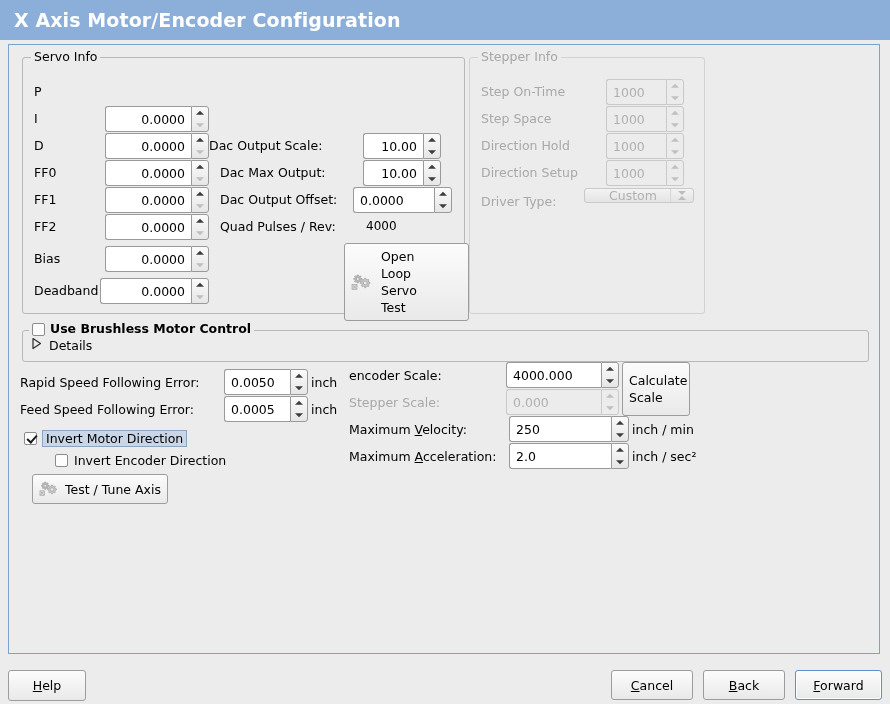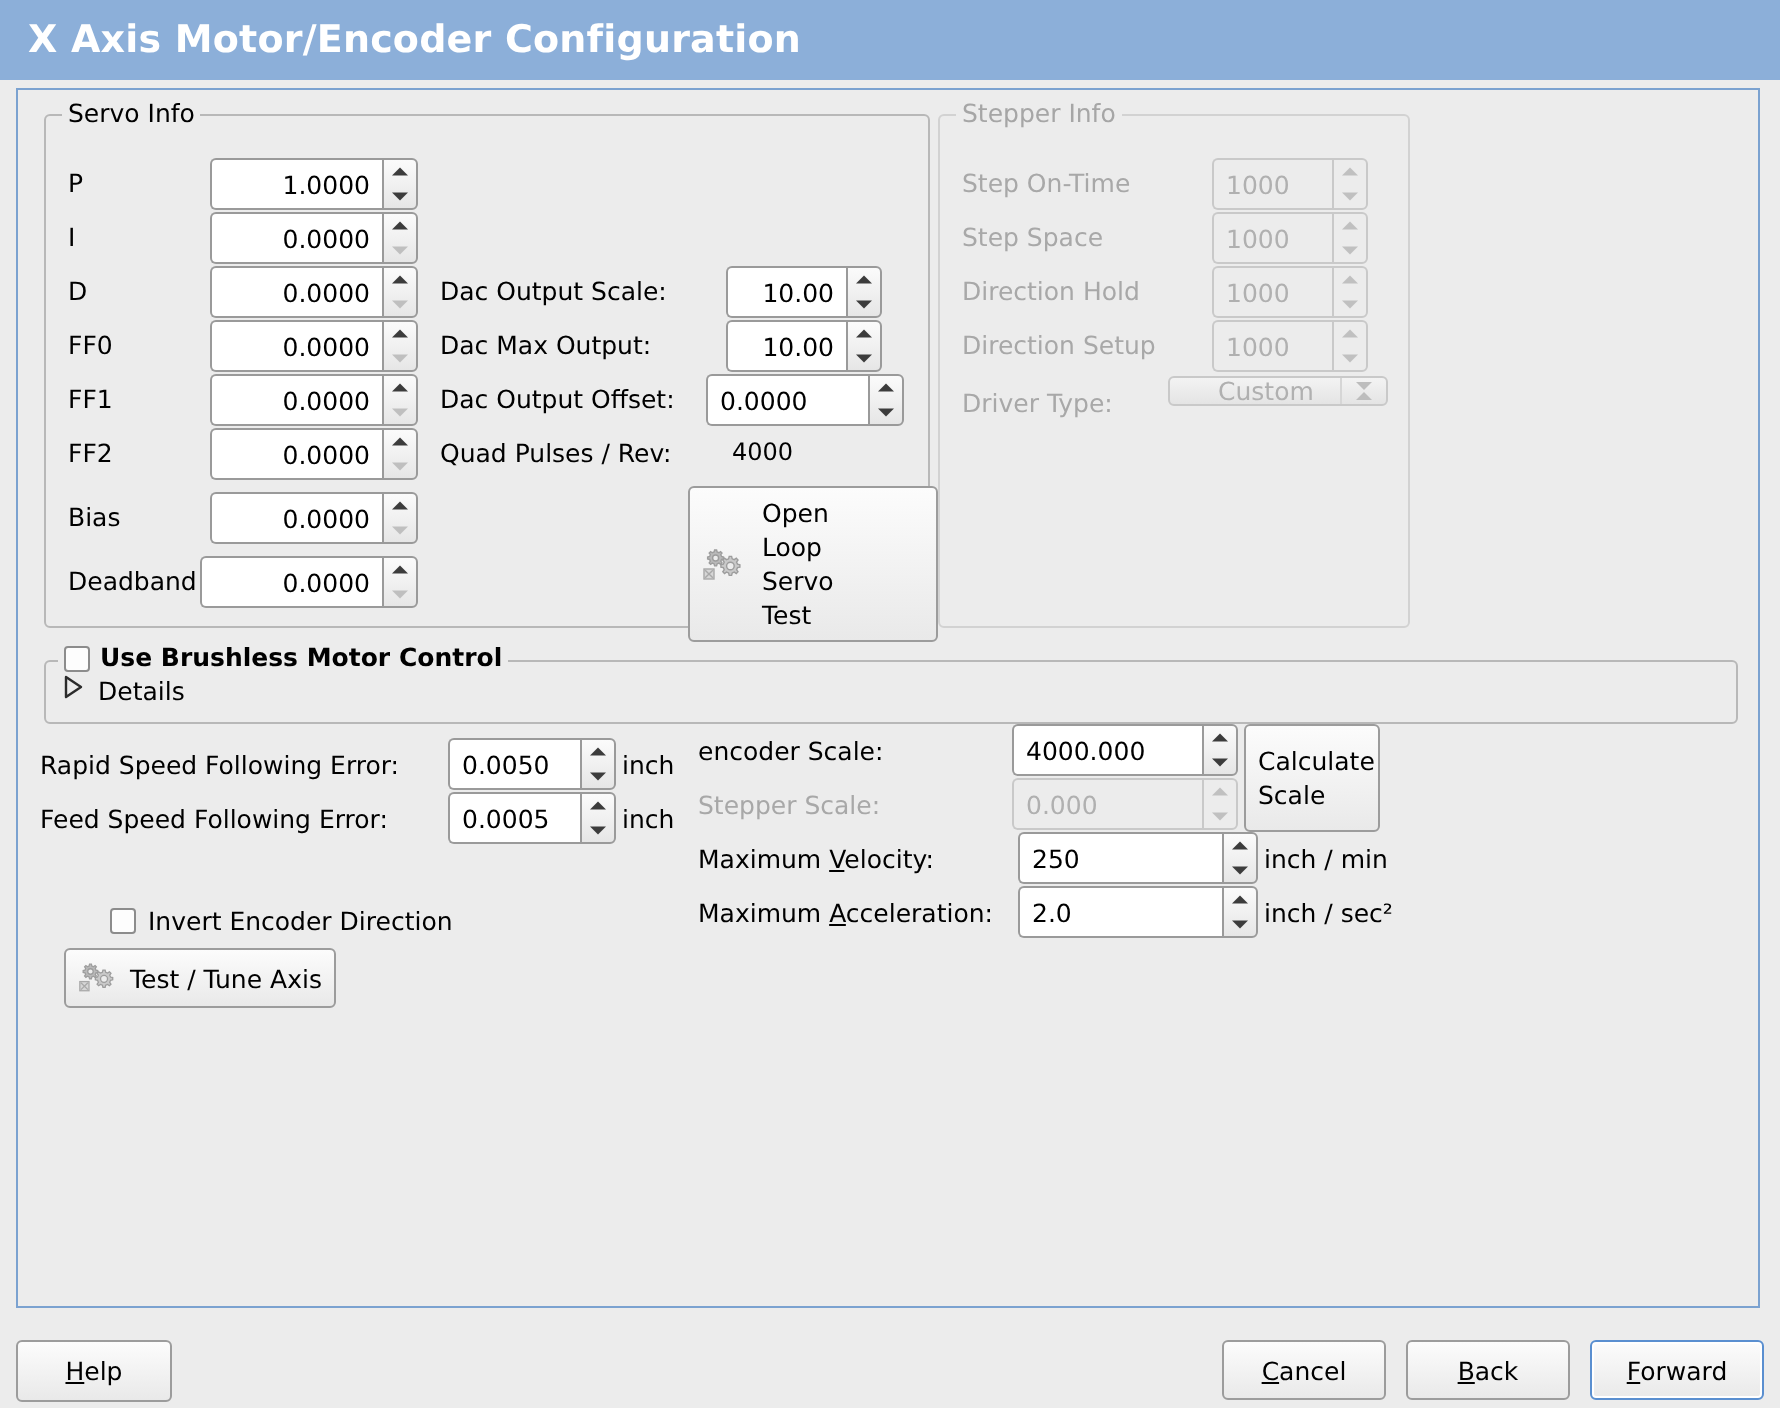--- a/index.html
+++ b/index.html
@@ -286,27 +286,20 @@
 
     <div class="lbl" style="left:11px; top:26px;">P</div>
     <div class="lbl" style="left:11px; top:53px;">I</div>
     <div class="lbl" style="left:11px; top:80px;">D</div>
     <div class="lbl" style="left:11px; top:107px;">FF0</div>
     <div class="lbl" style="left:11px; top:134px;">FF1</div>
     <div class="lbl" style="left:11px; top:161px;">FF2</div>
     <div class="lbl" style="left:11px; top:193px;">Bias</div>
     <div class="lbl" style="left:11px; top:225px;">Deadband</div>
 
-    <div class="spin" style="left:82px; top:21px; width:104px;">
-      <div class="field">1.0000</div>
-      <div class="btns">
-          <div class="up"></div>
-          <div class="dn"></div>
-        </div>
-    </div>
     <div class="spin dimdown" style="left:82px; top:48px; width:104px;">
       <div class="field">0.0000</div>
       <div class="btns">
           <div class="up"></div>
           <div class="dn"></div>
         </div>
     </div>
     <div class="spin dimdown" style="left:82px; top:75px; width:104px;">
       <div class="field">0.0000</div>
       <div class="btns">
@@ -343,21 +336,21 @@
         </div>
     </div>
     <div class="spin dimdown" style="left:77px; top:220px; width:109px;">
       <div class="field">0.0000</div>
       <div class="btns">
           <div class="up"></div>
           <div class="dn"></div>
         </div>
     </div>
 
-    <div class="lbl" style="left:197px; top:80px;">Dac Output Scale:</div>
+    <div class="lbl" style="left:186px; top:80px;">Dac Output Scale:</div>
     <div class="lbl" style="left:197px; top:107px;">Dac Max Output:</div>
     <div class="lbl" style="left:197px; top:134px;">Dac Output Offset:</div>
     <div class="lbl" style="left:197px; top:161px;">Quad Pulses / Rev:</div>
     <div class="static-val" style="left:343px; top:161px;">4000</div>
 
     <div class="spin" style="left:340px; top:75px; width:78px;">
       <div class="field">10.00</div>
       <div class="btns">
           <div class="up"></div>
           <div class="dn"></div>
@@ -474,20 +467,24 @@
   <div class="lbl" style="left:11px; top:357px;">Feed Speed Following Error:</div>
   <div class="spin leftalign" style="left:215px; top:351px; width:84px;">
     <div class="field">0.0005</div>
     <div class="btns">
         <div class="up"></div>
         <div class="dn"></div>
       </div>
   </div>
   <div class="lbl" style="left:302px; top:357px;">inch</div>
 
+  <div class="cbrow" style="left:15px; top:385px;">
+    <span class="cbox checked"></span>
+    <span class="cblabel focusbox">Invert Motor Direction</span>
+  </div>
   <div class="cbrow" style="left:15px; top:408px;padding-left:31px;">
     <span class="cbox"></span>
     <span class="cblabel">Invert Encoder Direction</span>
   </div>
 
   <div class="btn iconbtn" style="left:23px; top:429px; width:136px; height:30px;">
     <span class="gears" style="width:22px; flex-basis:22px; margin-right:4px;">
       <svg width="22" height="19" viewBox="0 0 24 20" aria-hidden="true">
         <g fill="#b9b9b9" stroke="#9d9d9d" stroke-width="0.7">
           <path d="M6.3 3.0l1.0 0 .25 1.0 .9 .38 .85-.6 .7 .7-.6 .85 .38 .9 1.0 .25 0 1.0-1.0 .25-.38 .9 .6 .85-.7 .7-.85-.6-.9 .38-.25 1.0-1.0 0-.25-1.0-.9-.38-.85 .6-.7-.7 .6-.85-.38-.9-1.0-.25 0-1.0 1.0-.25 .38-.9-.6-.85 .7-.7 .85 .6 .9-.38z"></path>

